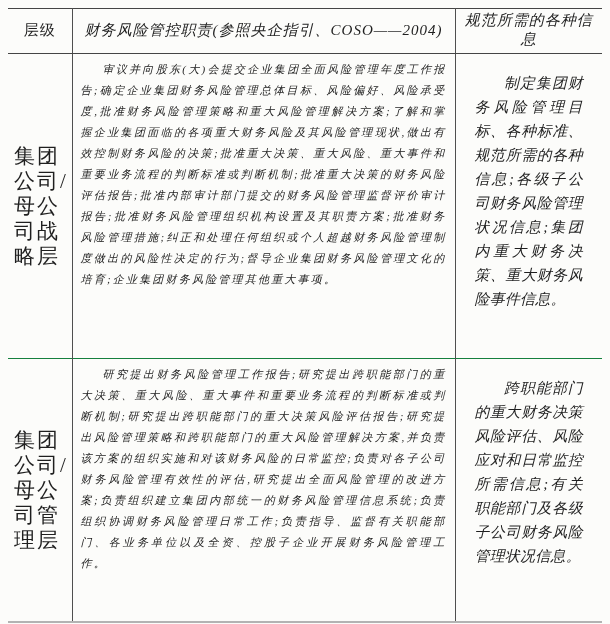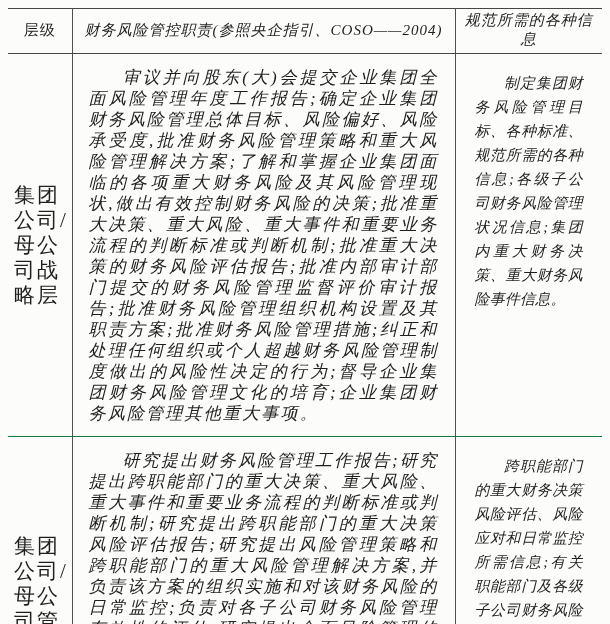--- a/index.html
+++ b/index.html
@@ -61,28 +61,28 @@
     padding: 0 3px 0 6px;
   }
   .level-text {
     letter-spacing: 2px;
     line-height: 25px;
     line-break: anywhere;
     word-break: break-all;
     font-size: 21px;
   }
   td.duties-cell .cell-par {
-    margin: 8px;
+    margin: 0;
     padding: 5px 8px 4px 8px;
     text-indent: 2em;
     text-align: justify;
     text-justify: inter-character;
     letter-spacing: 2.2px;
     line-height: 21px;
-    font-size: 17px;
+    font-size: 11px;
   }
   td.info-cell .cell-par {
     margin: 12px;
     padding: 5px 7px 4px 7px;
     text-indent: 2em;
     text-align: justify;
     text-justify: inter-character;
     letter-spacing: 0.4px;
     line-height: 24px;
     font-size: 14.8px;

